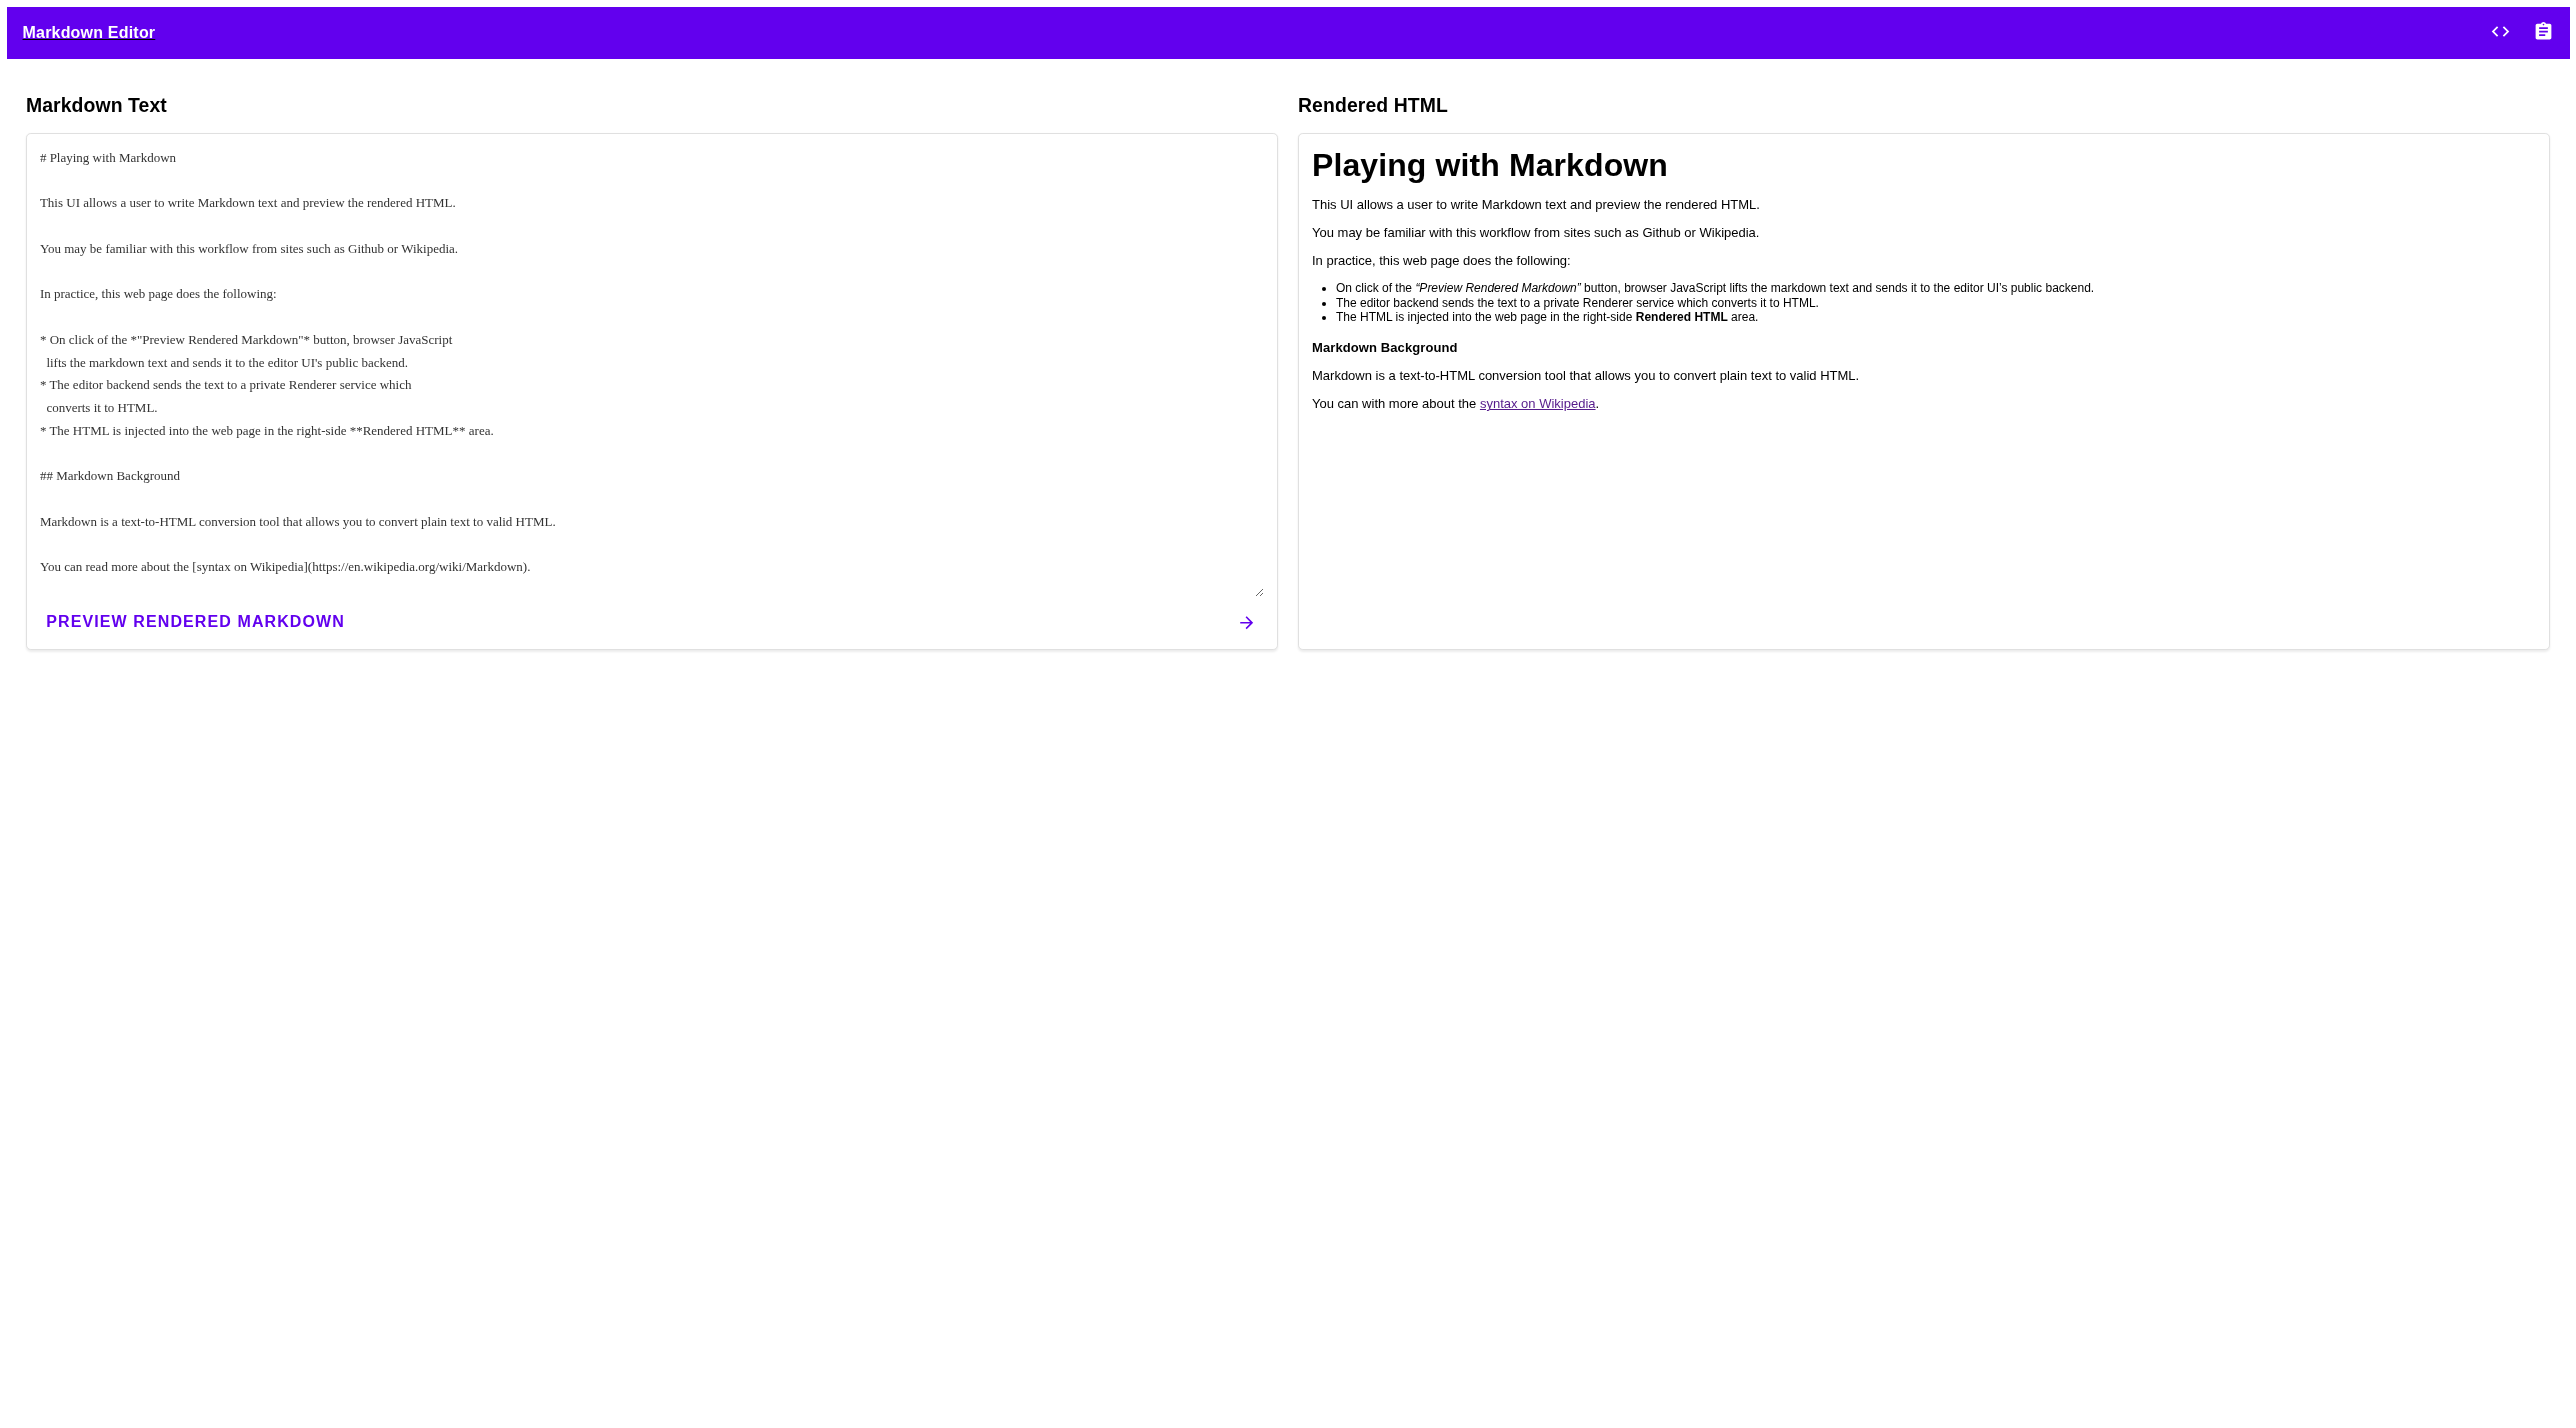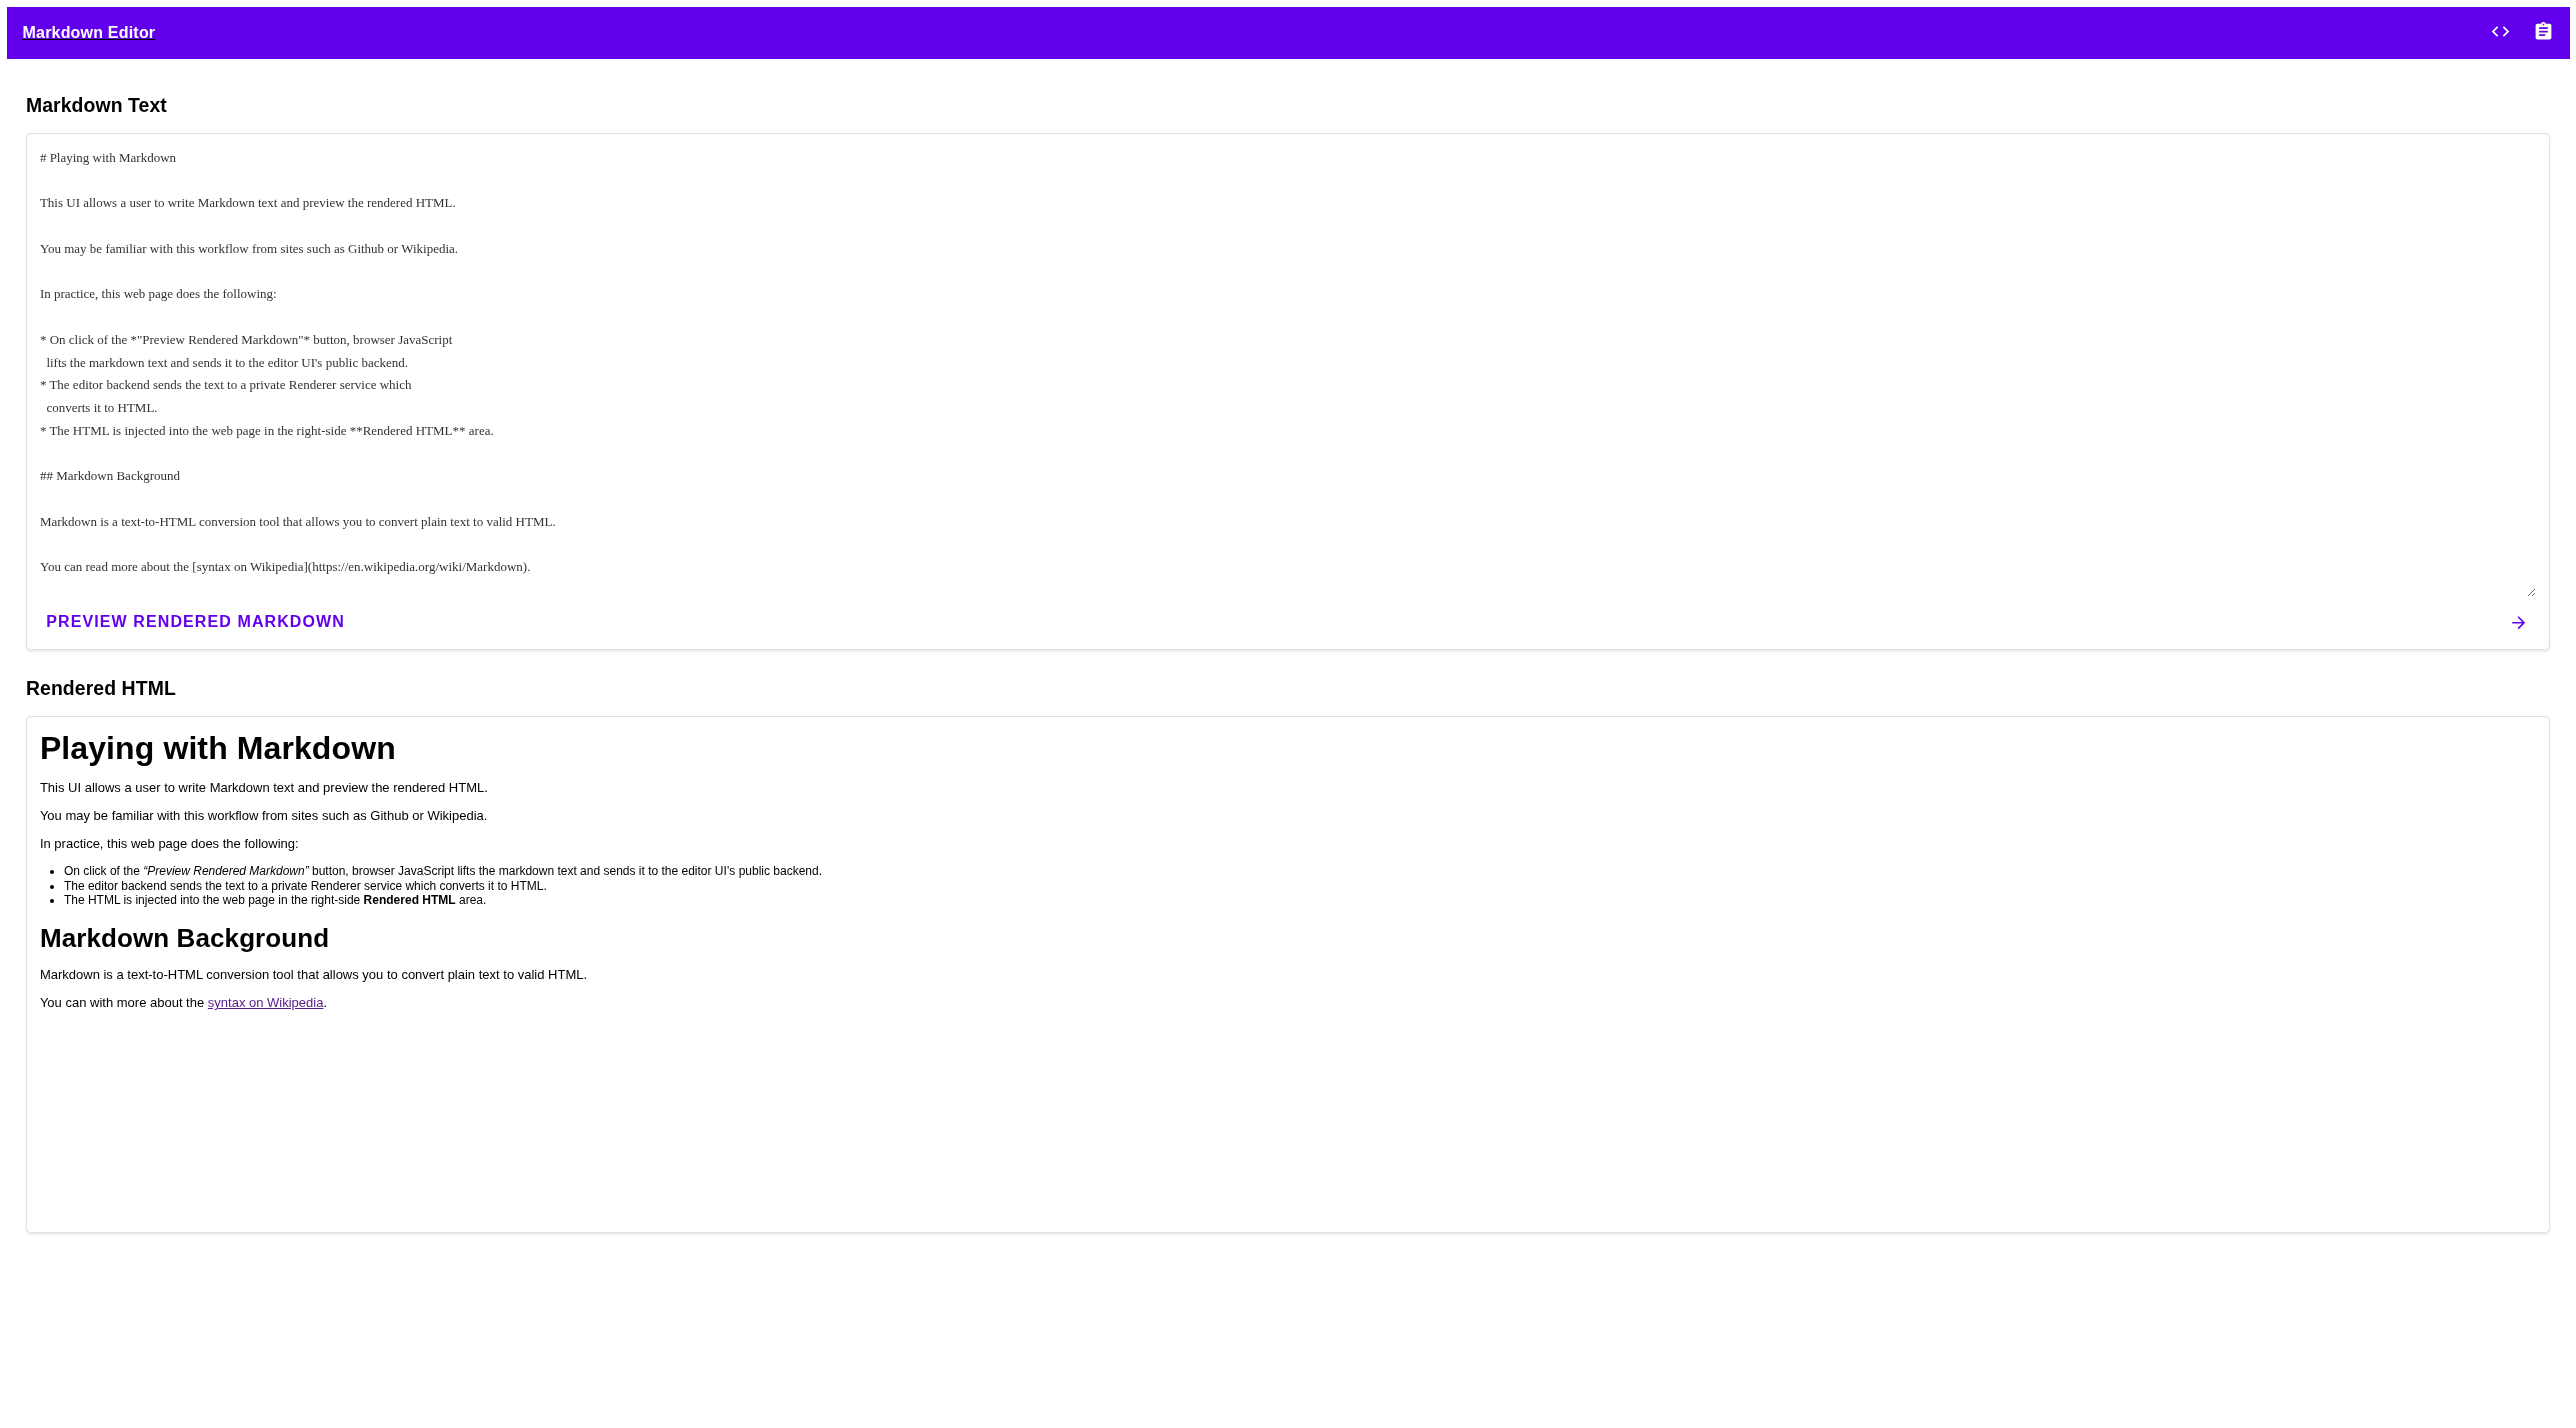--- a/index.html
+++ b/index.html
@@ -38,22 +38,22 @@
     width: 32px; height: 32px;
     display: flex; align-items: center; justify-content: center;
     background: transparent; border: 0; cursor: pointer; padding: 0;
   }
   .icon-btn svg { width: 21px; height: 21px; fill: #fff; }
 
   
   main { padding: 19.4px; }
   .cards {
     display: grid;
-    grid-template-columns: 1fr;
-    gap: 11px;
+    grid-template-columns: 1fr 1fr;
+    gap: 20px;
     align-items: start;
   }
   .panel h2 {
     font-size: 19.4px;
     font-weight: 700;
     margin: 16px 0 16px;
     letter-spacing: 0.1px;
   }
   .card {
     background: #fff;
@@ -111,21 +111,21 @@
 
   
   .card-preview { padding: 0 13px 13px; }
   .rendered h1 {
     font-size: 32px;
     font-weight: 700;
     margin: 13px 0 13px;
     letter-spacing: 0.1px;
   }
   .rendered h2 {
-    font-size: 26px;
+    font-size: 13px;
     font-weight: 700;
     margin: 16px 0 13px;
   }
   .rendered p { margin: 13px 0; font-size: 13px; line-height: normal; }
   .rendered ul { margin: 13px 0; padding-left: 24px; }
   .rendered li { font-size: 12px; line-height: normal; margin: 0.8px 0; }
   .rendered a { color: var(--link); }
 </style>
 </head>
 <body>

